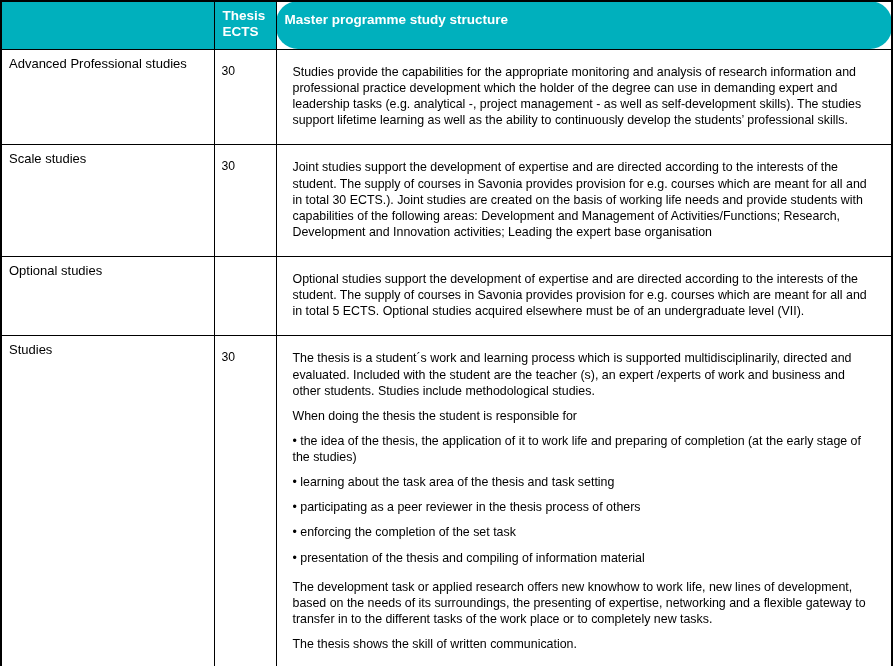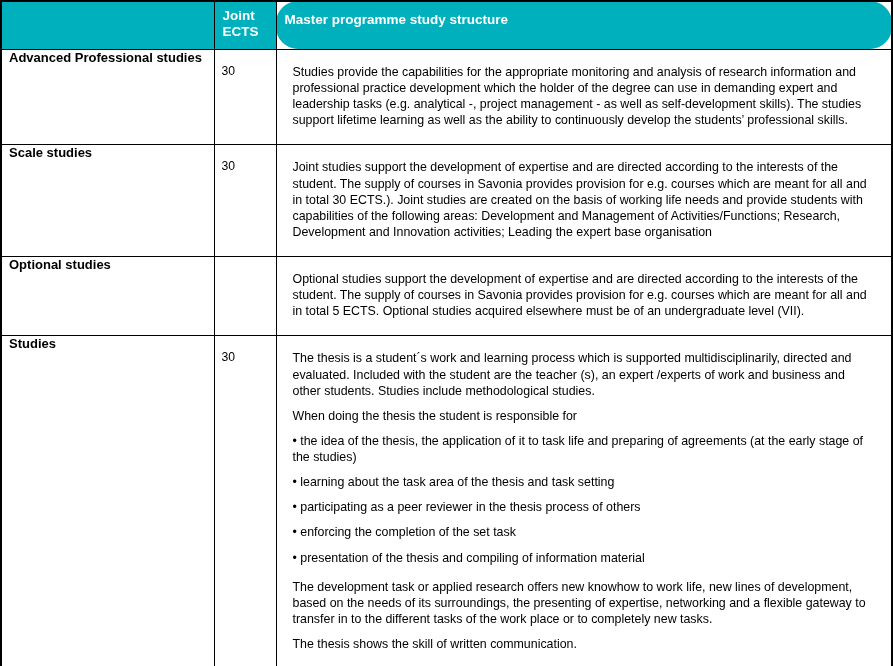--- a/index.html
+++ b/index.html
@@ -39,23 +39,23 @@
   thead th.h-desc { padding-top: 10px; border-radius: 22px; }
 
   tbody td {
     border: 1px solid #000000;
     vertical-align: top;
     font-size: 12.4px;
     line-height: 1.30;
     padding: 5px 7px 7px 7px;
   }
   tbody td.area {
-    font-weight: bold;
+    font-weight: normal;
     font-size: 13px;
-    padding-top: 0;
+    padding-top: 6px;
   }
   tbody td.scale {
     font-size: 12.2px;
     padding-top: 14px;
   }
   tbody td.desc p {
     margin: 9px;
   }
   tbody td.desc p.gap {
     margin-top: 13px;
@@ -77,21 +77,21 @@
 <table class="study-table">
   <colgroup>
     <col class="col-area">
     <col class="col-scale">
     <col class="col-desc">
   </colgroup>
   <thead>
     <tr>
       <th class="h-area"></th>
       <th class="h-scale">
-        <span>Joint</span><br>
+        <span>Thesis</span><br>
         <span>ECTS</span>
       </th>
       <th class="h-desc">Master programme study structure</th>
     </tr>
   </thead>
   <tbody>
     <tr>
       <td class="area">Advanced Professional studies</td>
       <td class="scale">30</td>
       <td class="desc">
@@ -111,21 +111,21 @@
       <td class="desc">
         <p>Optional studies support the development of expertise and are directed according to the interests of the student. The supply of courses in Savonia provides provision for e.g. courses which are meant for all and in total 5 ECTS. Optional studies acquired elsewhere must be of an undergraduate level (VII).</p>
       </td>
     </tr>
     <tr>
       <td class="area">Studies</td>
       <td class="scale">30</td>
       <td class="desc">
         <p>The thesis is a student´s work and learning process which is supported multidisciplinarily, directed and evaluated. Included with the student are the teacher (s), an expert /experts of work and business and other students. Studies include methodological studies.</p>
         <p>When doing the thesis the student is responsible for</p>
-        <p>• the idea of the thesis, the application of it to task life and preparing of agreements (at the early stage of the studies)</p>
+        <p>• the idea of the thesis, the application of it to work life and preparing of completion (at the early stage of the studies)</p>
         <p>•  learning about the task area of the thesis and task setting</p>
         <p>• participating as a peer reviewer in the thesis process of others</p>
         <p>• enforcing the completion of the set task</p>
         <p>• presentation of the thesis and compiling of information material</p>
         <p class="gap">The development task or applied research offers new knowhow to work life, new lines of development, based on the needs of its surroundings, the presenting of expertise, networking and a flexible gateway to transfer in to the different tasks of the work place or to completely new tasks.</p>
         <p>The thesis shows the skill of written communication.</p>
       </td>
     </tr>
   </tbody>
 </table>

